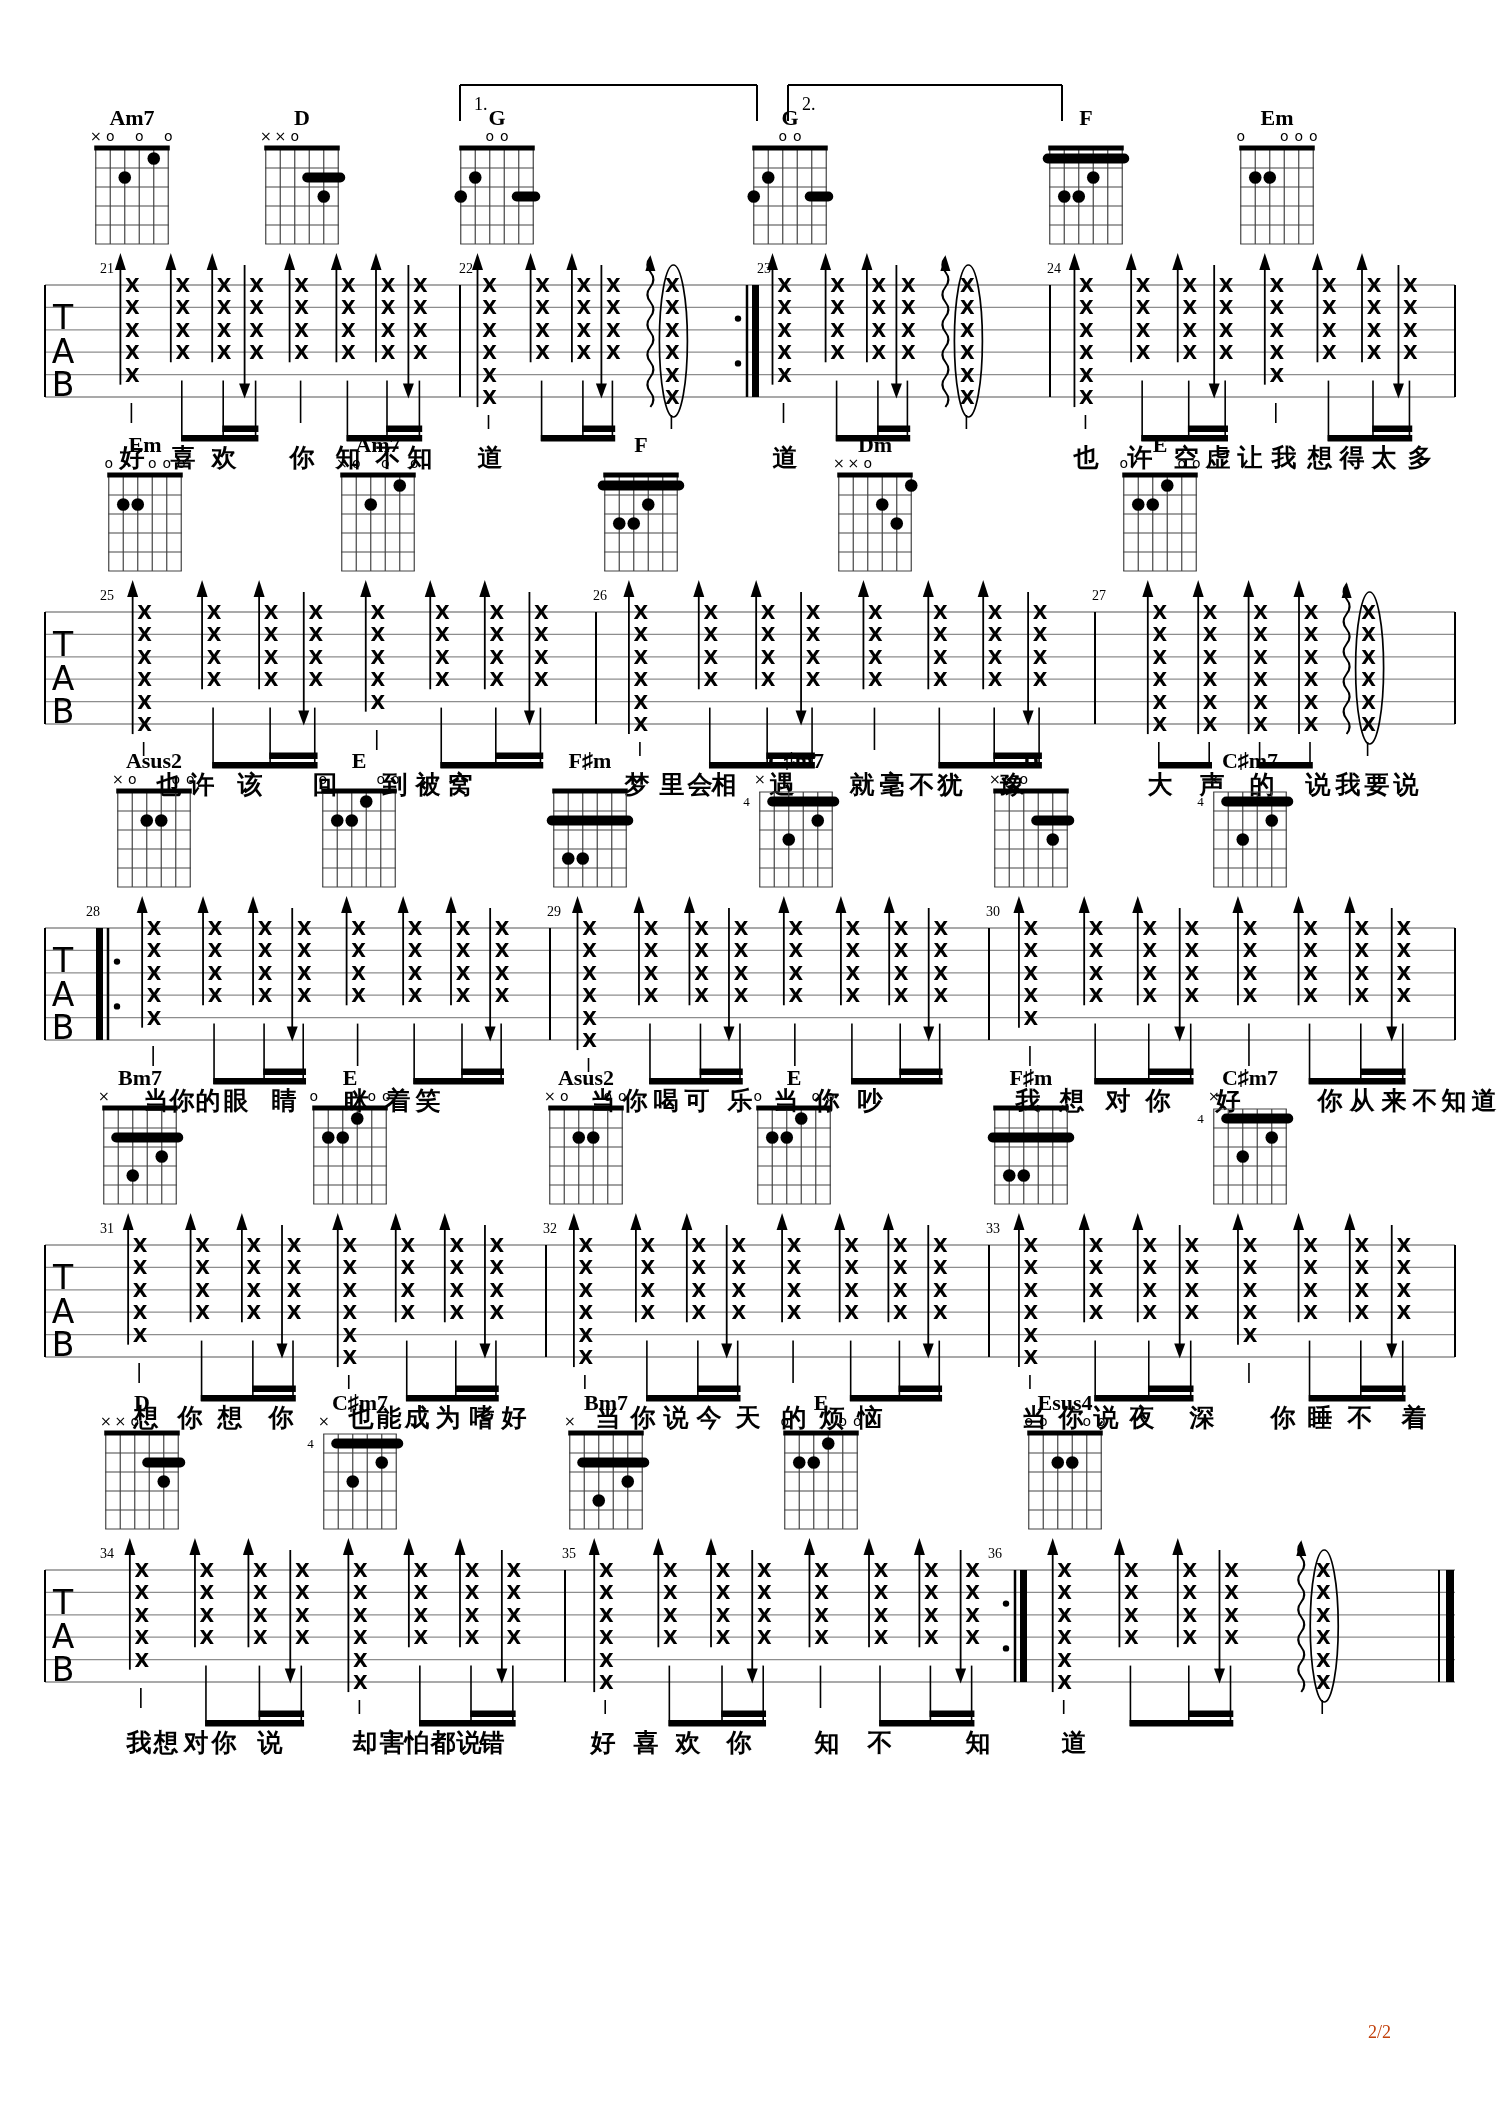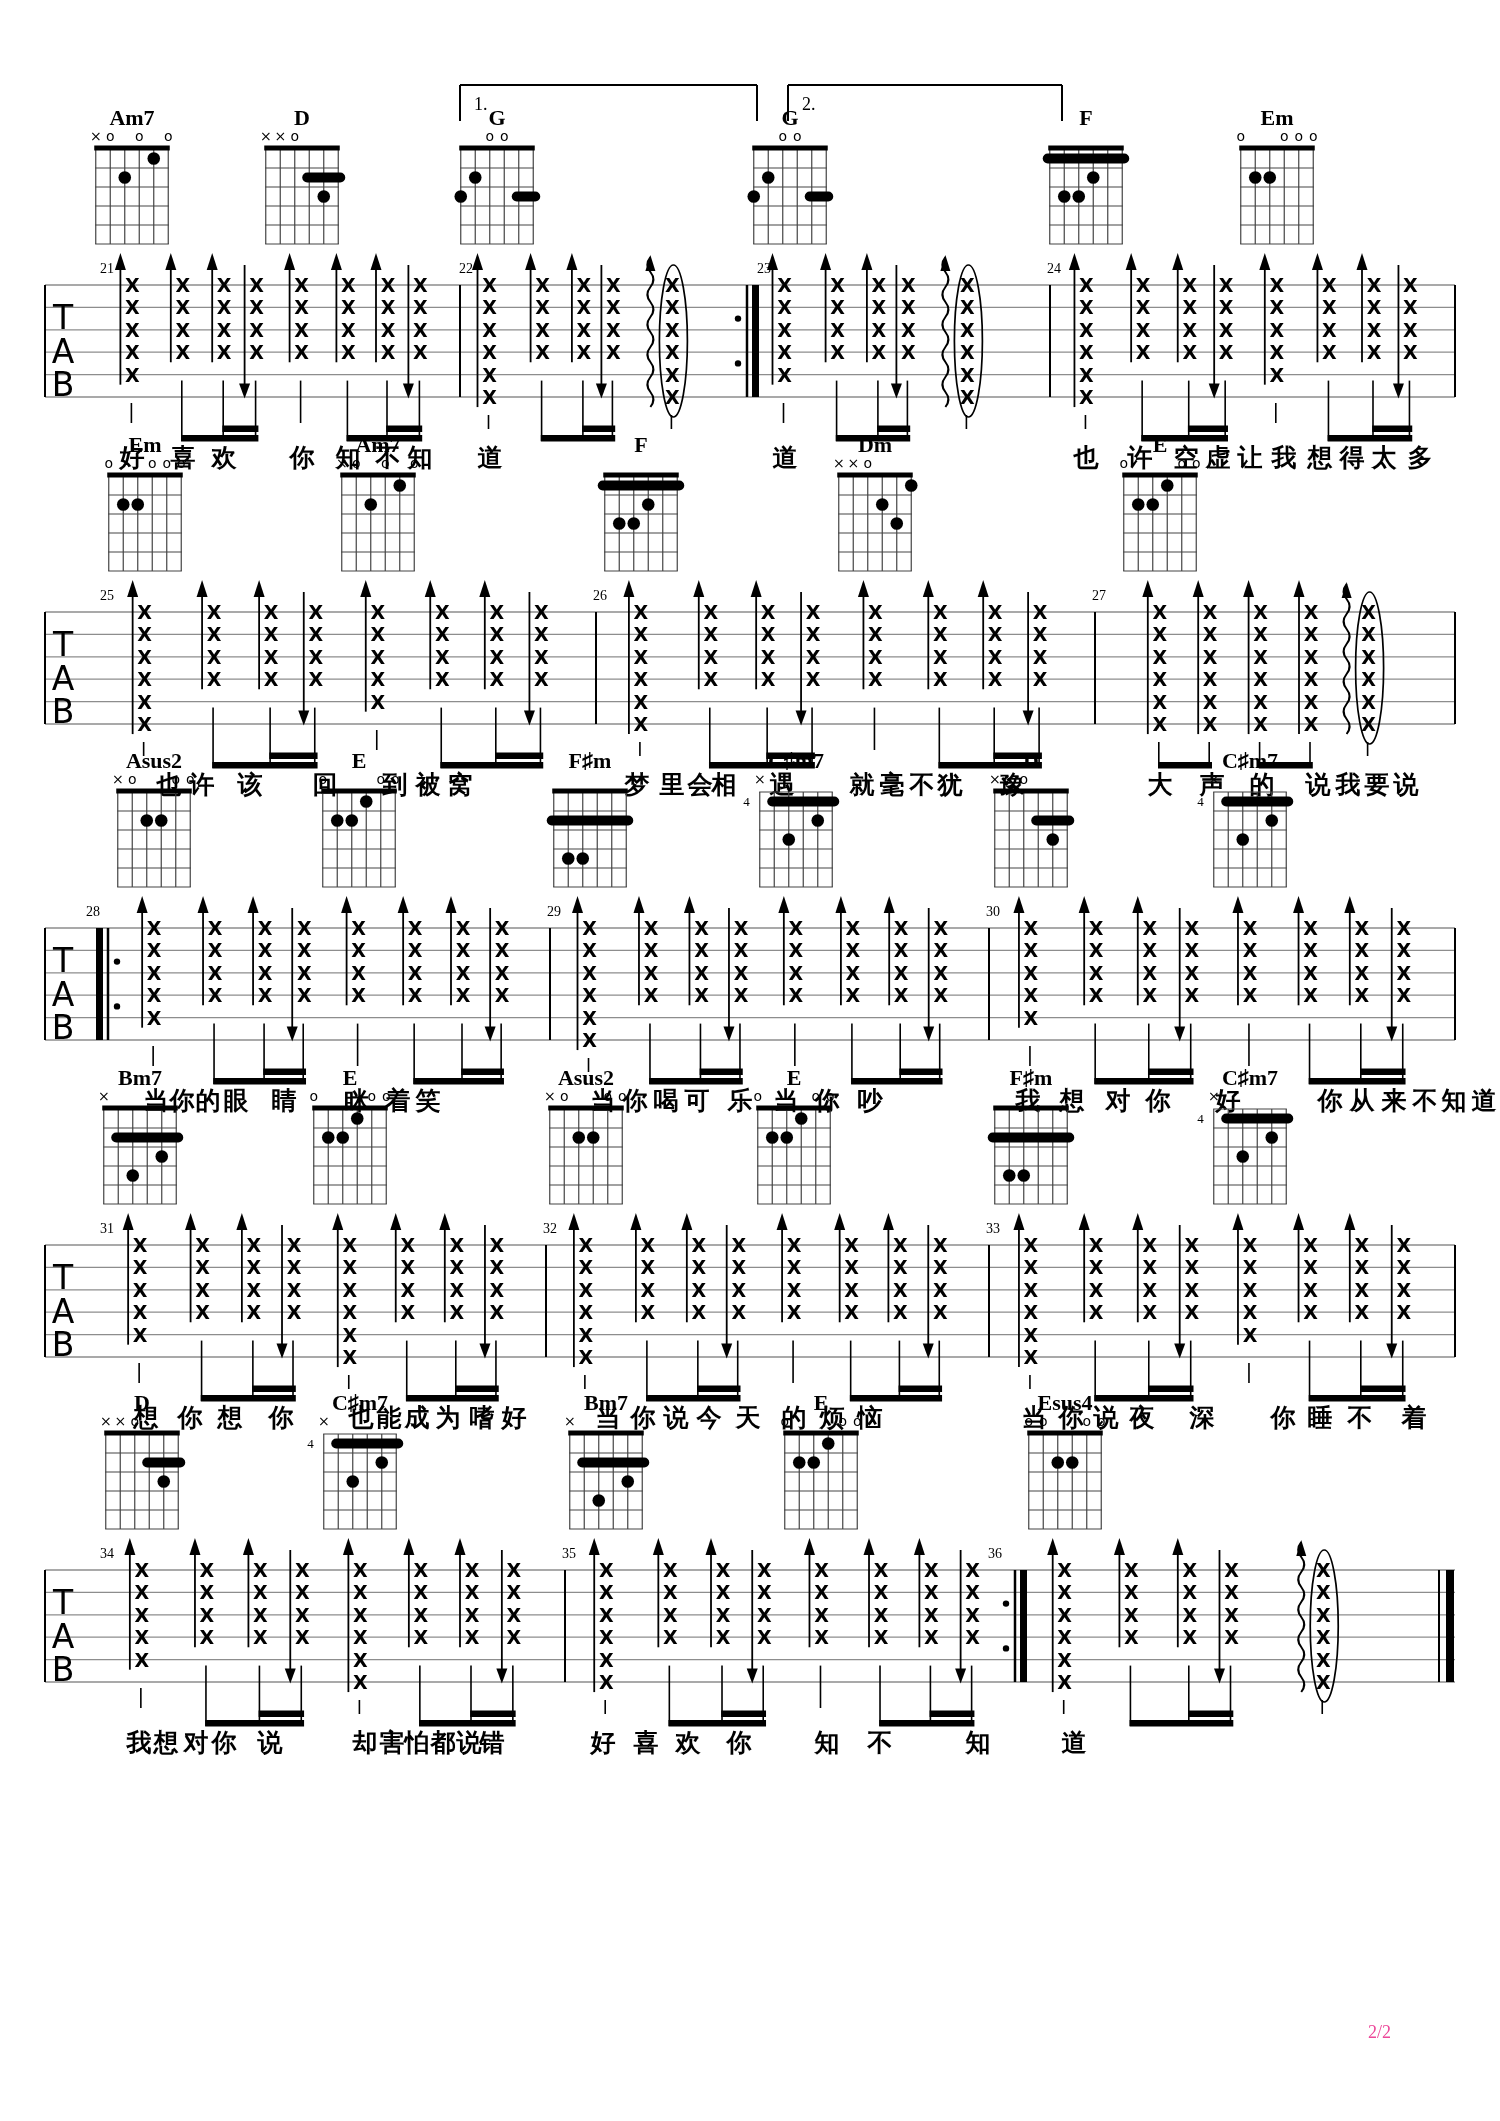--- a/index.html
+++ b/index.html
@@ -7,21 +7,21 @@
          font-family:"DejaVu Sans",sans-serif;}
   .sheet svg{position:absolute;left:0;top:0;}
   .chord-name{font:bold 22px "Liberation Serif",serif;fill:#000;}
   .lyric{font:bold 25px "DejaVu Sans",sans-serif;fill:#000;}
   .mnum{font:14px "Liberation Serif",serif;fill:#000;}
   .tabletter{font:33px "DejaVu Sans",sans-serif;fill:#000;}
   .marker{font:14px "DejaVu Sans",sans-serif;fill:#000;}
   .fretlabel{font:13px "Liberation Serif",serif;fill:#000;}
   .volta-label{font:18px "Liberation Serif",serif;fill:#000;}
   .xmark{font:bold 19px "DejaVu Sans",sans-serif;fill:#000;}
-  .pagenum{position:absolute;left:1368px;top:2022px;font:18px "Liberation Serif",serif;color:#ec4899;}
+  .pagenum{position:absolute;left:1368px;top:2022px;font:18px "Liberation Serif",serif;color:#c2410c;}
 </style>
 </head>
 <body>
 
 <div class="sheet">
   <svg id="score" width="1500" height="2121" viewBox="0 0 1500 2121">
       <g>
         <g>
           <line x1="45" y1="285" x2="1455" y2="285" stroke="#8d8d8d" stroke-width="1.3"></line>
           <line x1="45" y1="307.4" x2="1455" y2="307.4" stroke="#8d8d8d" stroke-width="1.3"></line>

